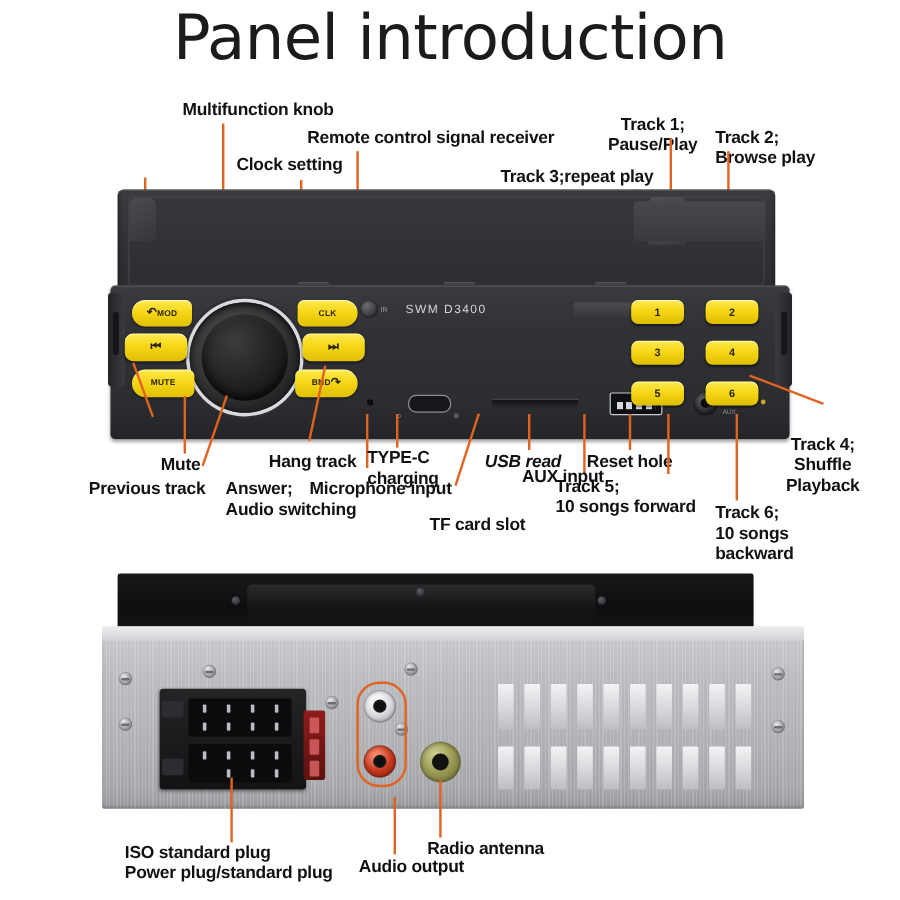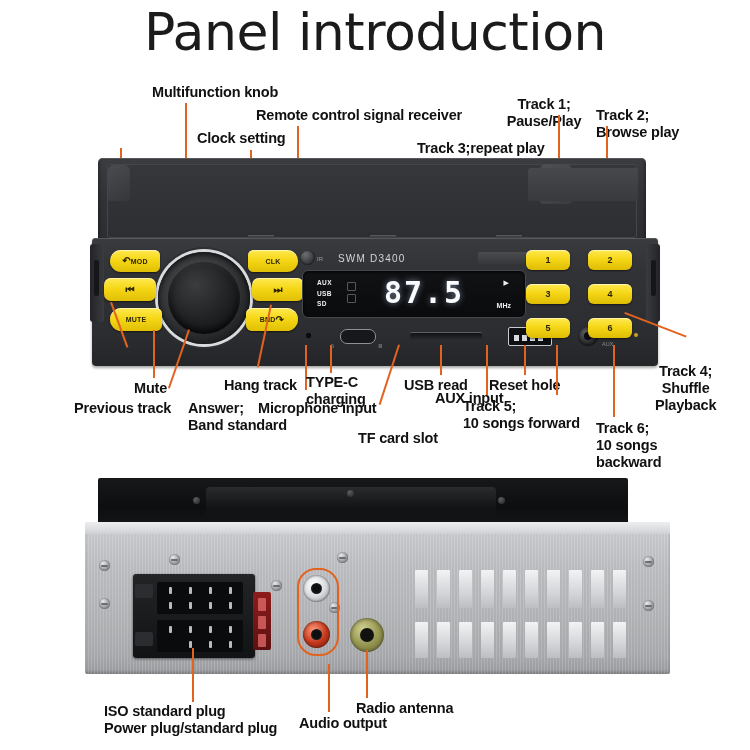--- a/index.html
+++ b/index.html
@@ -329,34 +329,20 @@
           <span>BND</span>
             <span class="sym">↷</span>
         </div>
       </div>
 
       <div class="ir"></div>
       <div class="ir-lbl">IR</div>
       <div class="brand">SWM  D3400</div>
       <div class="slotbar"></div>
 
-      <div class="display">
-        <div class="ind">
-          <div>AUX</div>
-          <div>USB</div>
-          <div>SD</div>
-        </div>
-        <div class="dots">
-          <div class="dot"></div>
-          <div class="dot"></div>
-        </div>
-        <div class="freq">87.5</div>
-        <div class="unit">MHz</div>
-        <div class="playicon">▶</div>
-      </div>
 
       <div class="ports">
         <div class="mic"></div>
         <div class="usbc"></div>
         <div class="tf"></div>
         <div class="usba"></div>
         <div class="aux"></div>
         <div class="reset"></div>
         <div class="portlbl" style="left:28px;top:17px;">⊙</div>
         <div class="portlbl" style="left:76px;top:17px;">≣</div>
@@ -389,37 +375,37 @@
   </div>
 
   <div class="ld ldd" style="left:112px;top:302px;width:48px;transform:rotate(70deg);"></div>
   <div class="lbl" style="left:74px;top:400px;">Previous track</div>
 
   <div class="ld ldv" style="left:153px;top:330px;height:48px;"></div>
   <div class="lbl" style="left:134px;top:380px;">Mute</div>
 
   <div class="ld ldd" style="left:190px;top:330px;width:62px;transform:rotate(109deg);"></div>
   <div class="lbl" style="left:188px;top:400px;">Answer;
-Band standard</div>
+Audio switching</div>
 
   <div class="ld ldd" style="left:272px;top:305px;width:64px;transform:rotate(102deg);"></div>
   <div class="lbl" style="left:224px;top:377px;">Hang track</div>
 
   <div class="ld ldv" style="left:305px;top:345px;height:45px;"></div>
   <div class="lbl" style="left:258px;top:400px;">Microphone input</div>
 
   <div class="ld ldv" style="left:330px;top:345px;height:28px;"></div>
   <div class="lbl" style="left:306px;top:374px;">TYPE-C
 charging</div>
 
   <div class="ld ldd" style="left:400px;top:345px;width:63px;transform:rotate(108deg);"></div>
   <div class="lbl" style="left:358px;top:430px;">TF card slot</div>
 
   <div class="ld ldv" style="left:440px;top:345px;height:30px;"></div>
-  <div class="lbl" style="left:404px;top:377px;">USB read</div>
+  <div class="lbl" style="left:404px;top:377px;font-style:italic;">USB read</div>
 
   <div class="ld ldv" style="left:486px;top:345px;height:50px;"></div>
   <div class="lbl" style="left:435px;top:390px;text-align:right;">AUX input</div>
 
   <div class="ld ldv" style="left:524px;top:345px;height:30px;"></div>
   <div class="lbl" style="left:489px;top:377px;">Reset hole</div>
 
   <div class="ld ldv" style="left:556px;top:345px;height:50px;"></div>
   <div class="lbl" style="left:463px;top:398px;">Track 5;
 10 songs forward</div>

